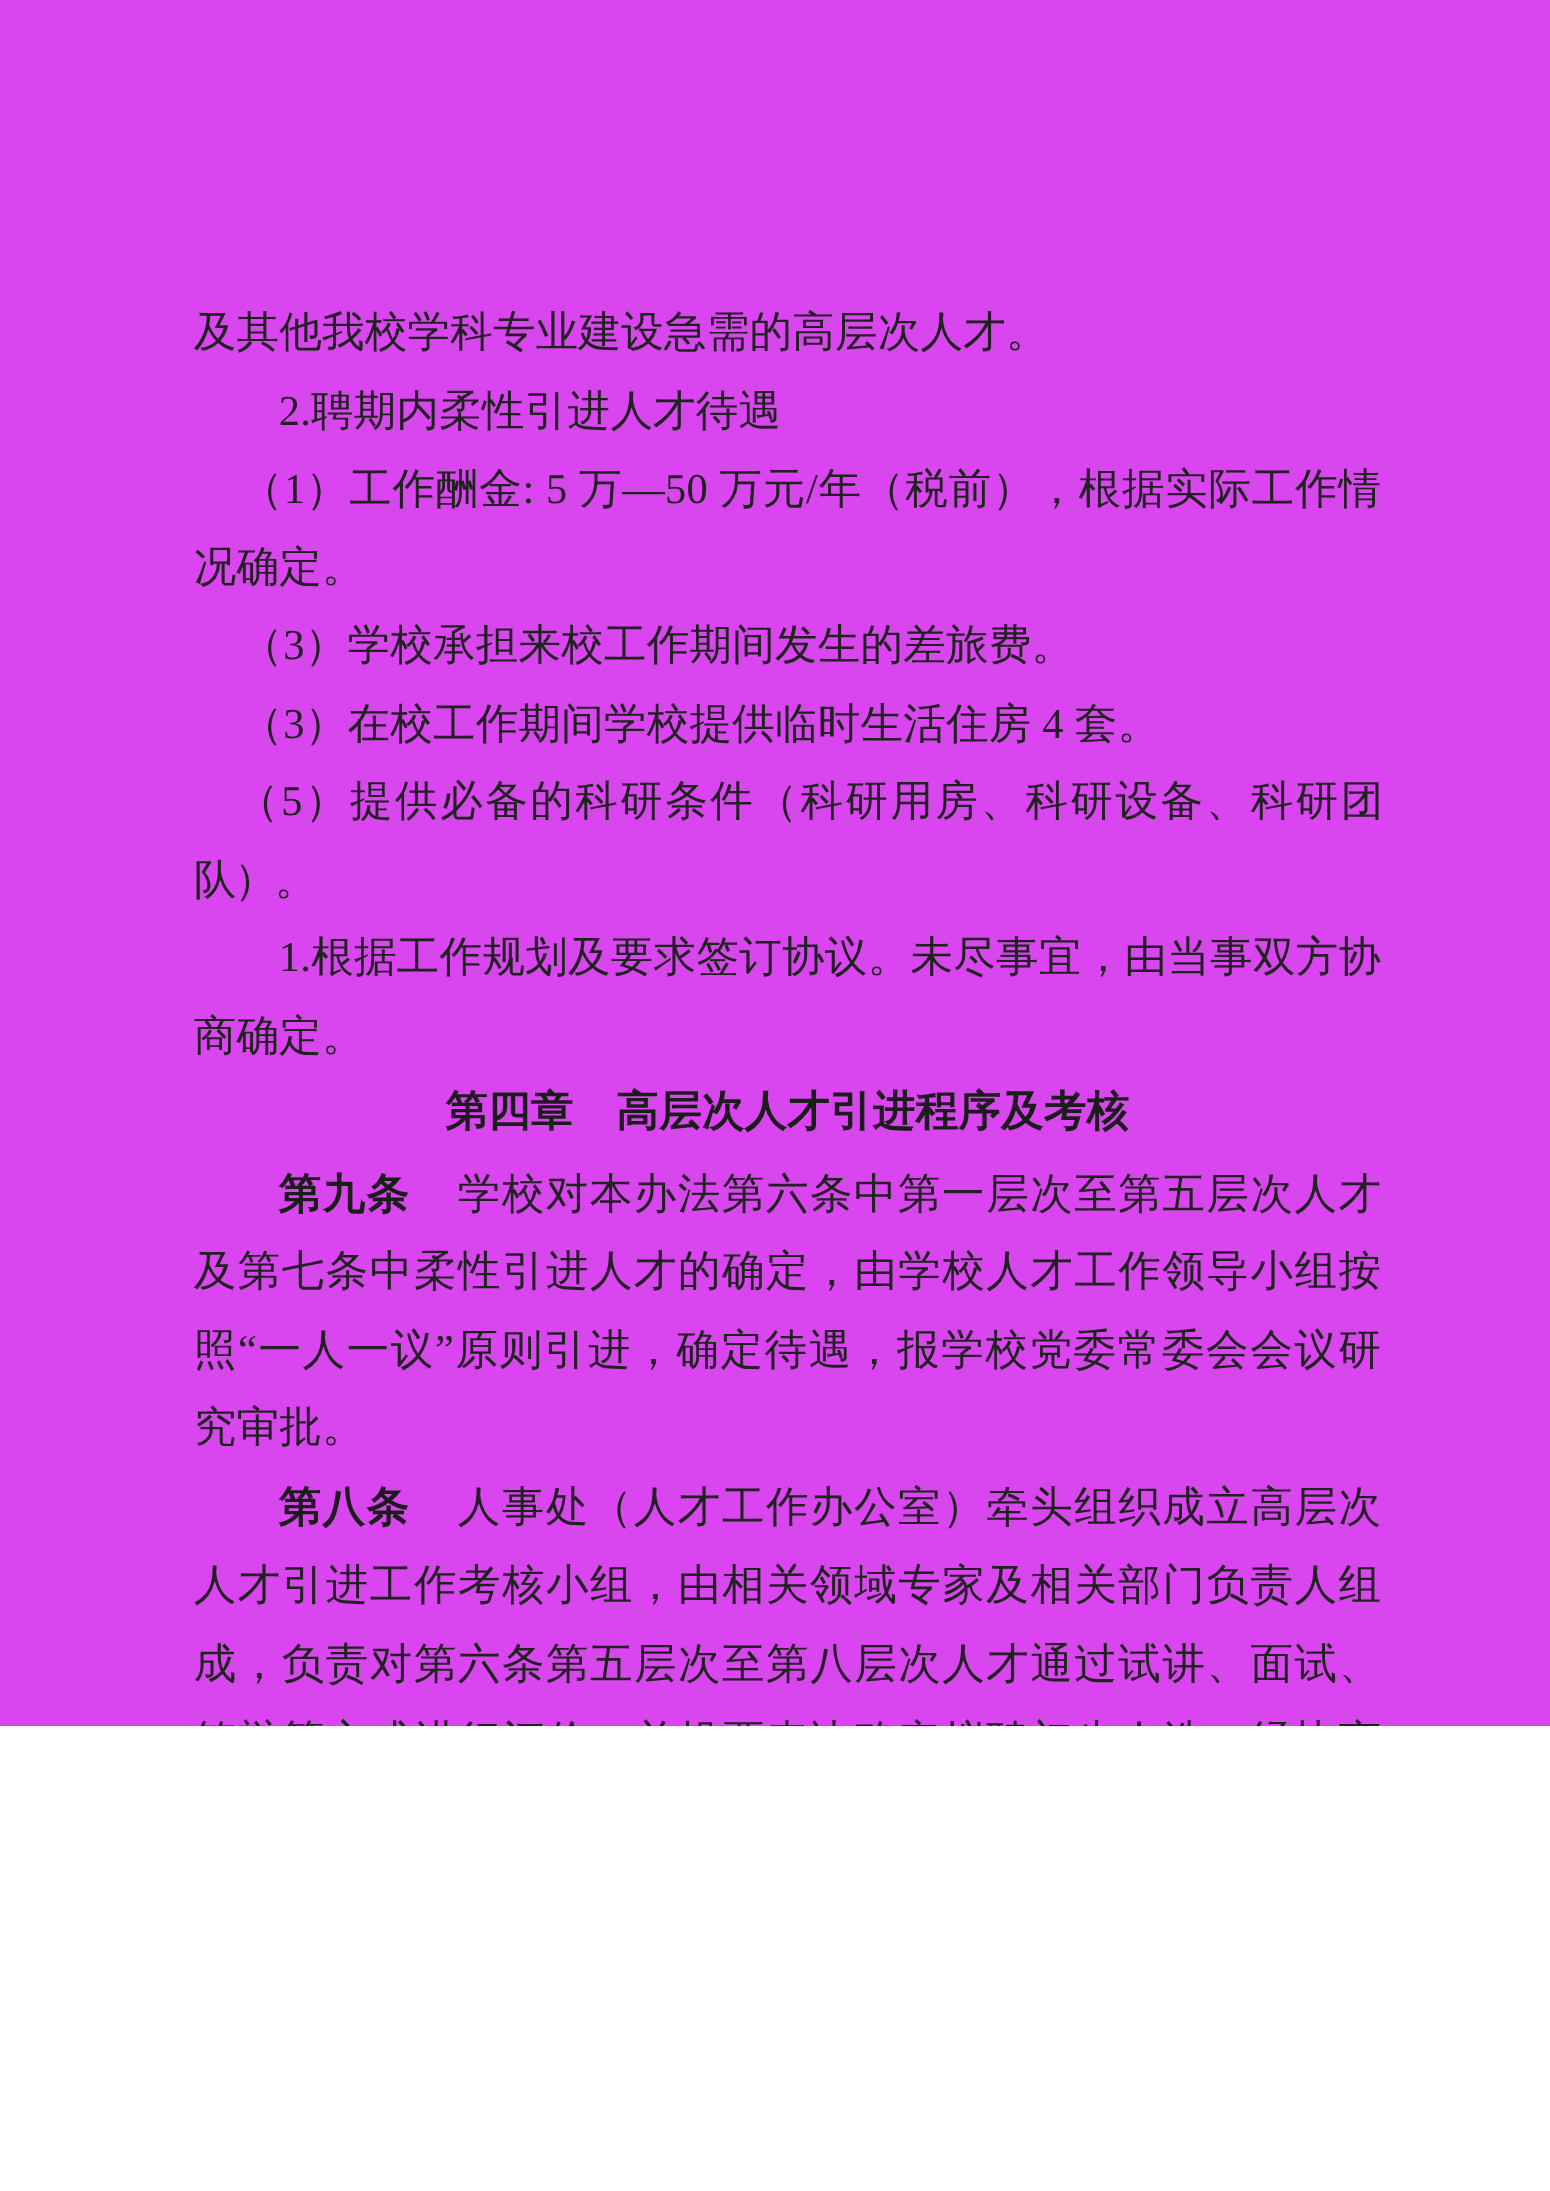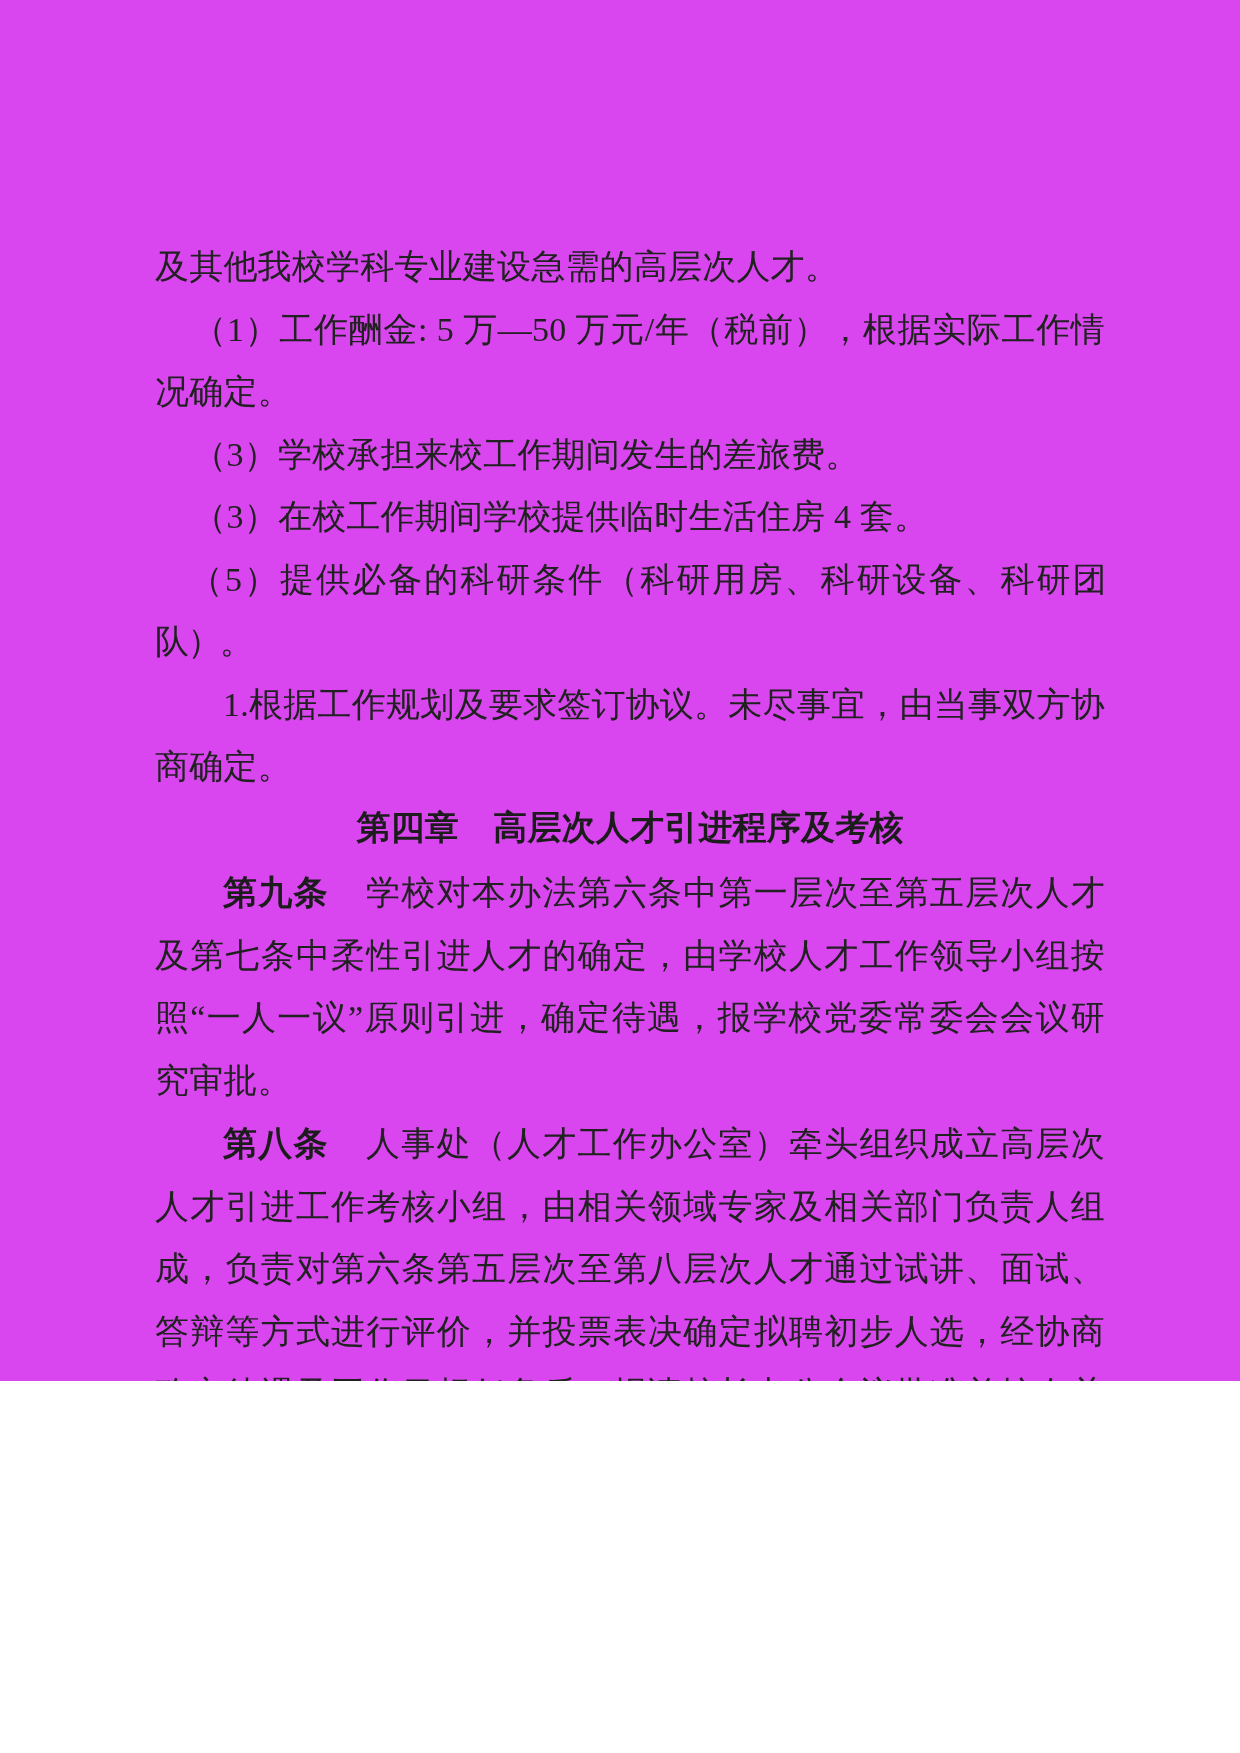--- a/index.html
+++ b/index.html
@@ -63,20 +63,21 @@
   }
 </style>
 </head>
 <body>
 
 <div class="page">
   <div class="content">
 
     <p class="para no-indent">及其他我校学科专业建设急需的高层次人才。</p>
 
+    <p class="para indent-2">2.聘期内柔性引进人才待遇</p>
 
     <p class="para indent-sub">（1）工作酬金: 5 万—50 万元/年（税前），根据实际工作情况确定。</p>
 
     <p class="para indent-sub">（3）学校承担来校工作期间发生的差旅费。</p>
 
     <p class="para indent-sub">（3）在校工作期间学校提供临时生活住房 4 套。</p>
 
 
     <p class="para indent-sub tight">（5）提供必备的科研条件（科研用房、科研设备、科研团队）。</p>
 

